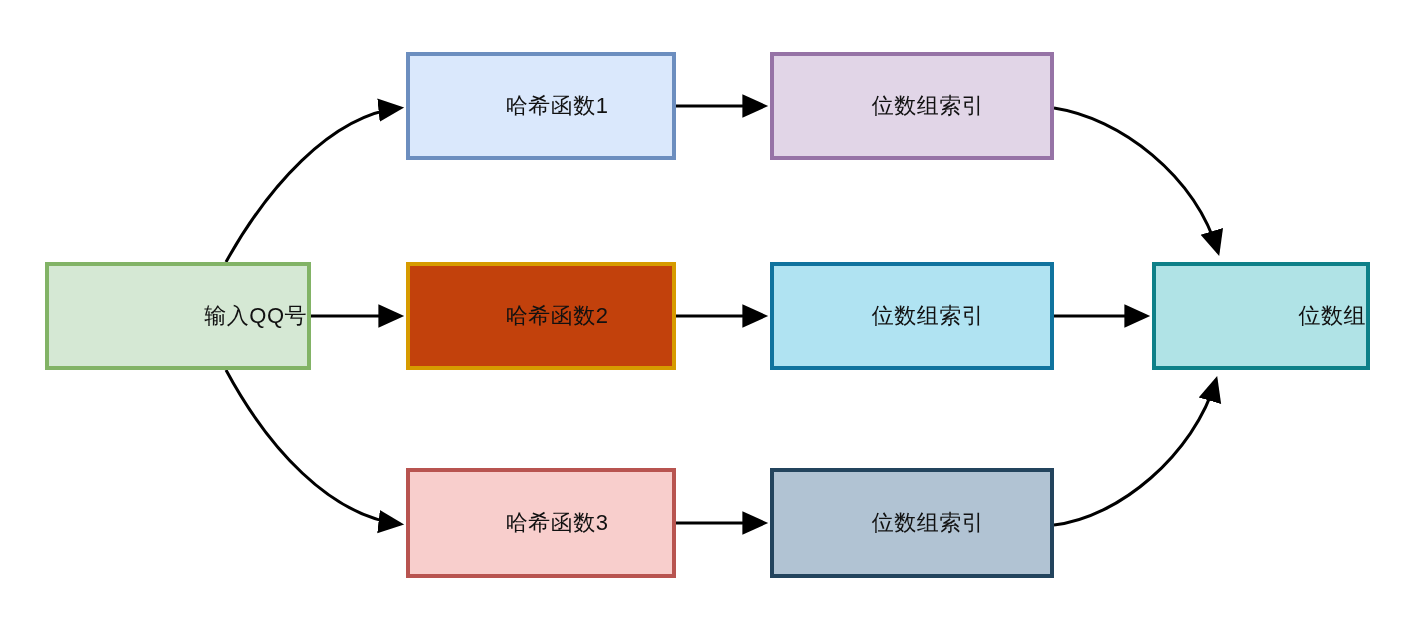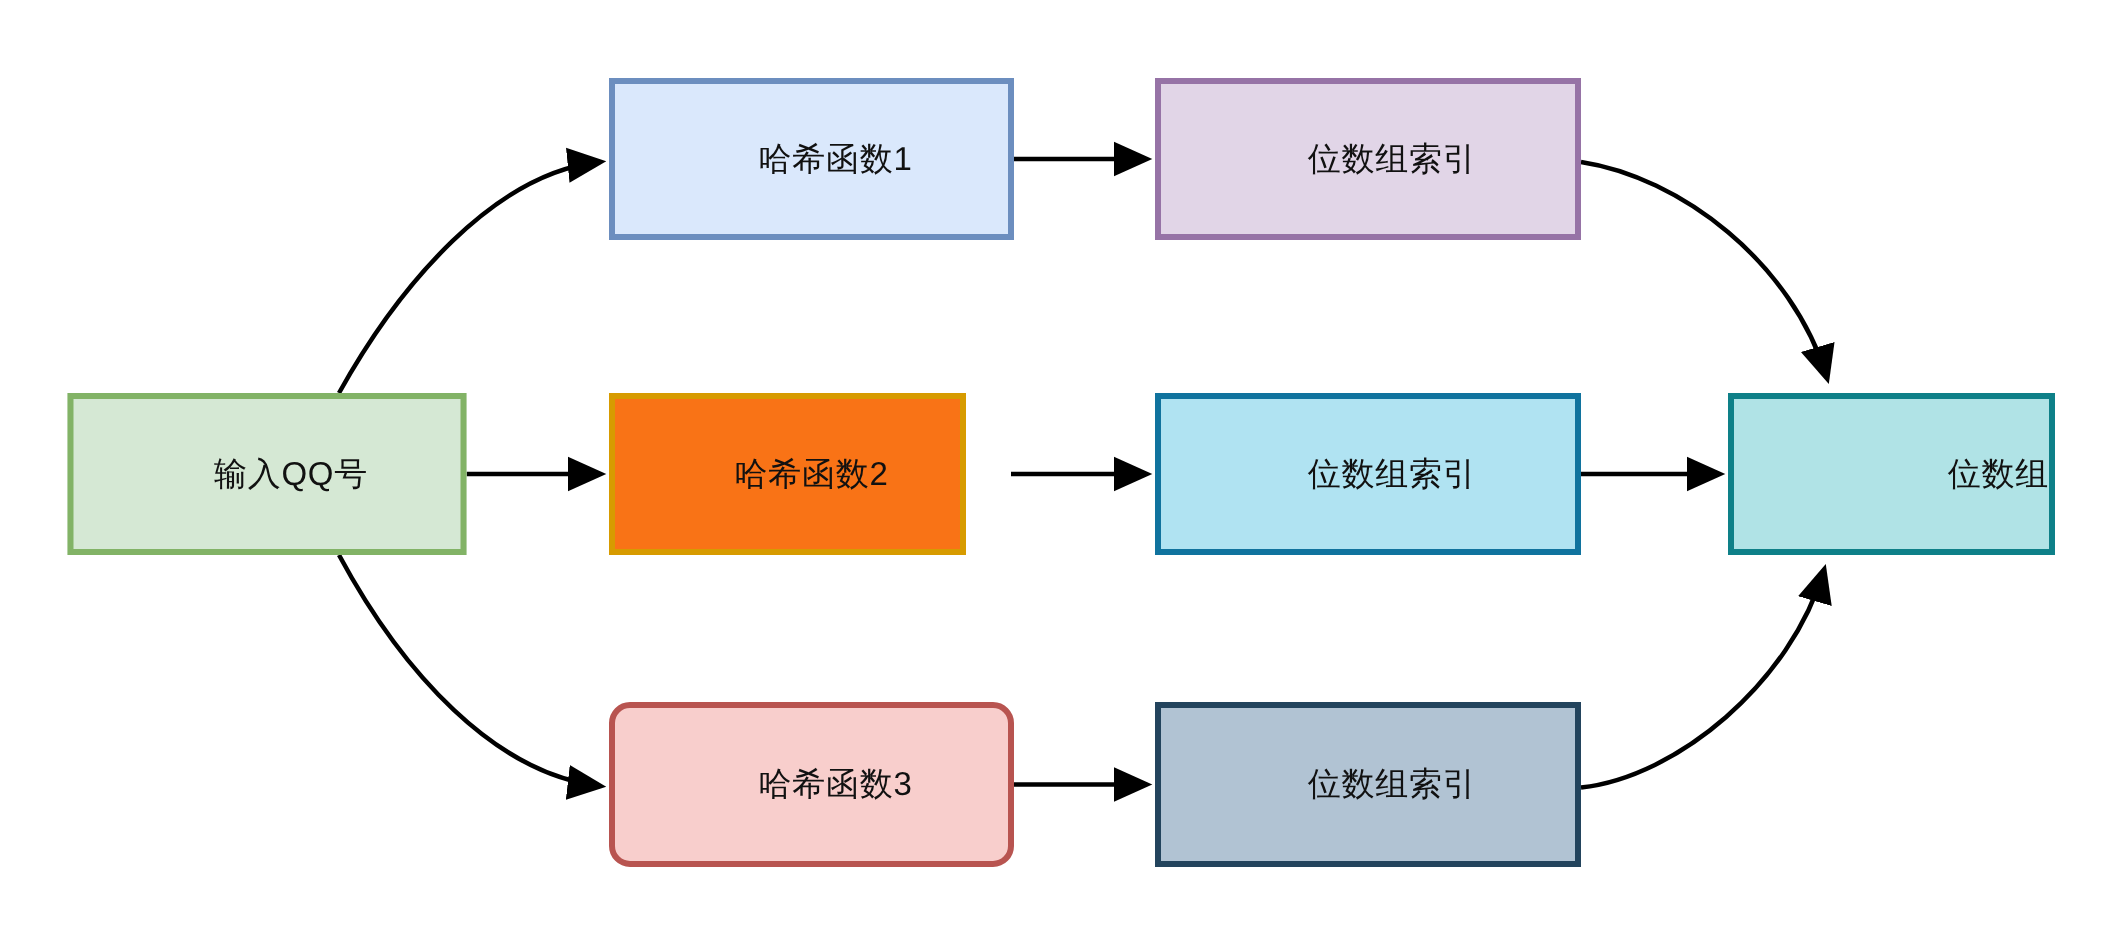--- a/index.html
+++ b/index.html
@@ -63,30 +63,30 @@
         <path d="M 226 370 C 268 448 330 516 400 524" fill="none" stroke="#000000" stroke-width="3" stroke-linecap="butt" marker-end="url(#arrowhead)"></path>
         <path d="M 674 106 L 764 106" fill="none" stroke="#000000" stroke-width="3" stroke-linecap="butt" marker-end="url(#arrowhead)"></path>
         <path d="M 674 316 L 764 316" fill="none" stroke="#000000" stroke-width="3" stroke-linecap="butt" marker-end="url(#arrowhead)"></path>
         <path d="M 674 523 L 764 523" fill="none" stroke="#000000" stroke-width="3" stroke-linecap="butt" marker-end="url(#arrowhead)"></path>
         <path d="M 1054 108 C 1120 118 1195 175 1218 252" fill="none" stroke="#000000" stroke-width="3" stroke-linecap="butt" marker-end="url(#arrowhead)"></path>
         <path d="M 1054 316 L 1146 316" fill="none" stroke="#000000" stroke-width="3" stroke-linecap="butt" marker-end="url(#arrowhead)"></path>
         <path d="M 1054 525 C 1118 518 1194 455 1216 380" fill="none" stroke="#000000" stroke-width="3" stroke-linecap="butt" marker-end="url(#arrowhead)"></path>
       </g>
   </svg>
   <div id="node-layer">
-      <div class="node" style="left: 45px; top: 262px; width: 266px; height: 108px; background: rgb(213, 232, 212); border-color: rgb(130, 179, 102);">
+      <div class="node" style="left: 45px; top: 262px; width: 266px; height: 108px; background: rgb(213, 232, 212); border-color: rgb(130, 179, 102); justify-content: flex-end;">
         <span class="node-label">输入QQ号</span>
       </div>
       <div class="node" style="left: 406px; top: 52px; width: 270px; height: 108px; background: rgb(218, 232, 252); border-color: rgb(108, 142, 191);">
         <span class="node-label">哈希函数1</span>
       </div>
-      <div class="node" style="left: 406px; top: 262px; width: 238px; height: 108px; background: #f97316; border-color: rgb(215, 155, 0);">
+      <div class="node" style="left: 406px; top: 262px; width: 270px; height: 108px; background: #c2410c; border-color: rgb(215, 155, 0);">
         <span class="node-label">哈希函数2</span>
       </div>
-      <div class="node" style="left: 406px; top: 468px; width: 270px; height: 110px; background: rgb(248, 206, 204); border-color: rgb(184, 84, 80); border-radius: 14px;">
+      <div class="node" style="left: 406px; top: 468px; width: 270px; height: 110px; background: rgb(248, 206, 204); border-color: rgb(184, 84, 80);">
         <span class="node-label">哈希函数3</span>
       </div>
       <div class="node" style="left: 770px; top: 52px; width: 284px; height: 108px; background: rgb(225, 213, 231); border-color: rgb(150, 115, 166);">
         <span class="node-label">位数组索引</span>
       </div>
       <div class="node" style="left: 770px; top: 262px; width: 284px; height: 108px; background: rgb(176, 227, 242); border-color: rgb(16, 115, 158);">
         <span class="node-label">位数组索引</span>
       </div>
       <div class="node" style="left: 770px; top: 468px; width: 284px; height: 110px; background: rgb(177, 195, 211); border-color: rgb(35, 68, 93);">
         <span class="node-label">位数组索引</span>

